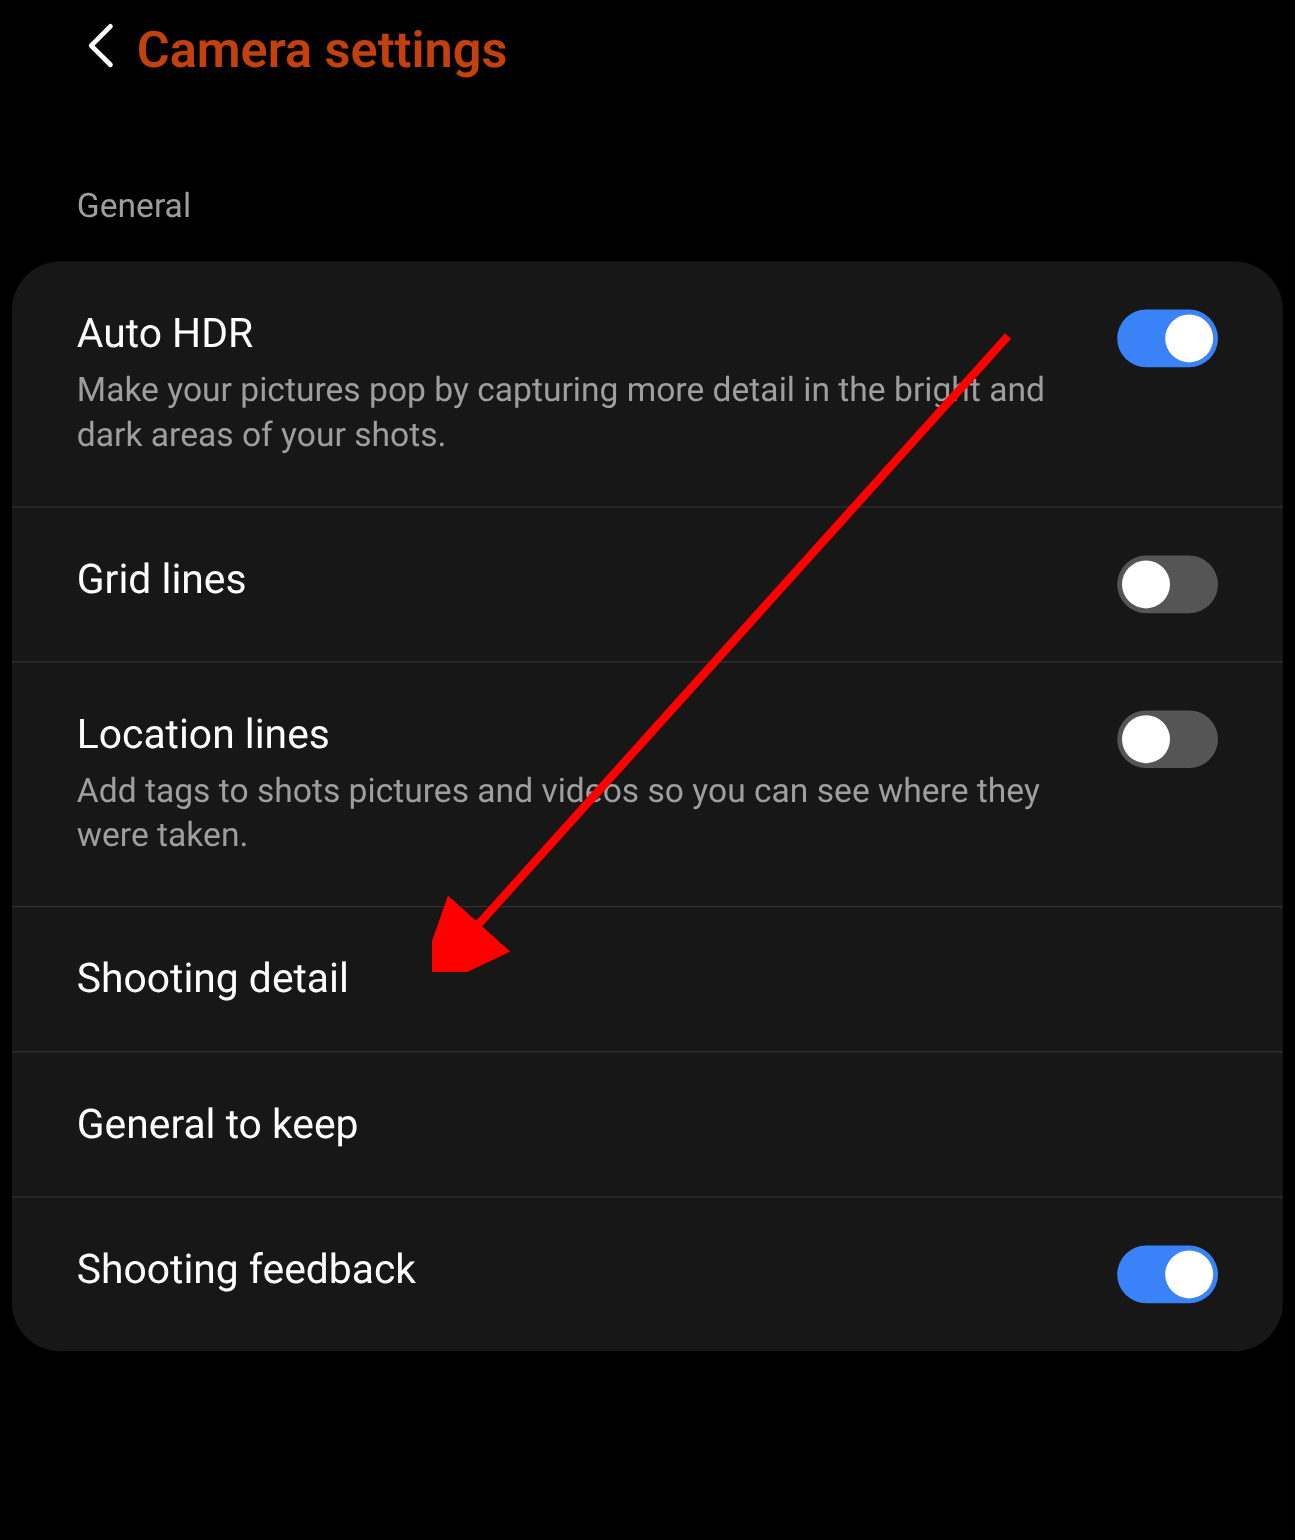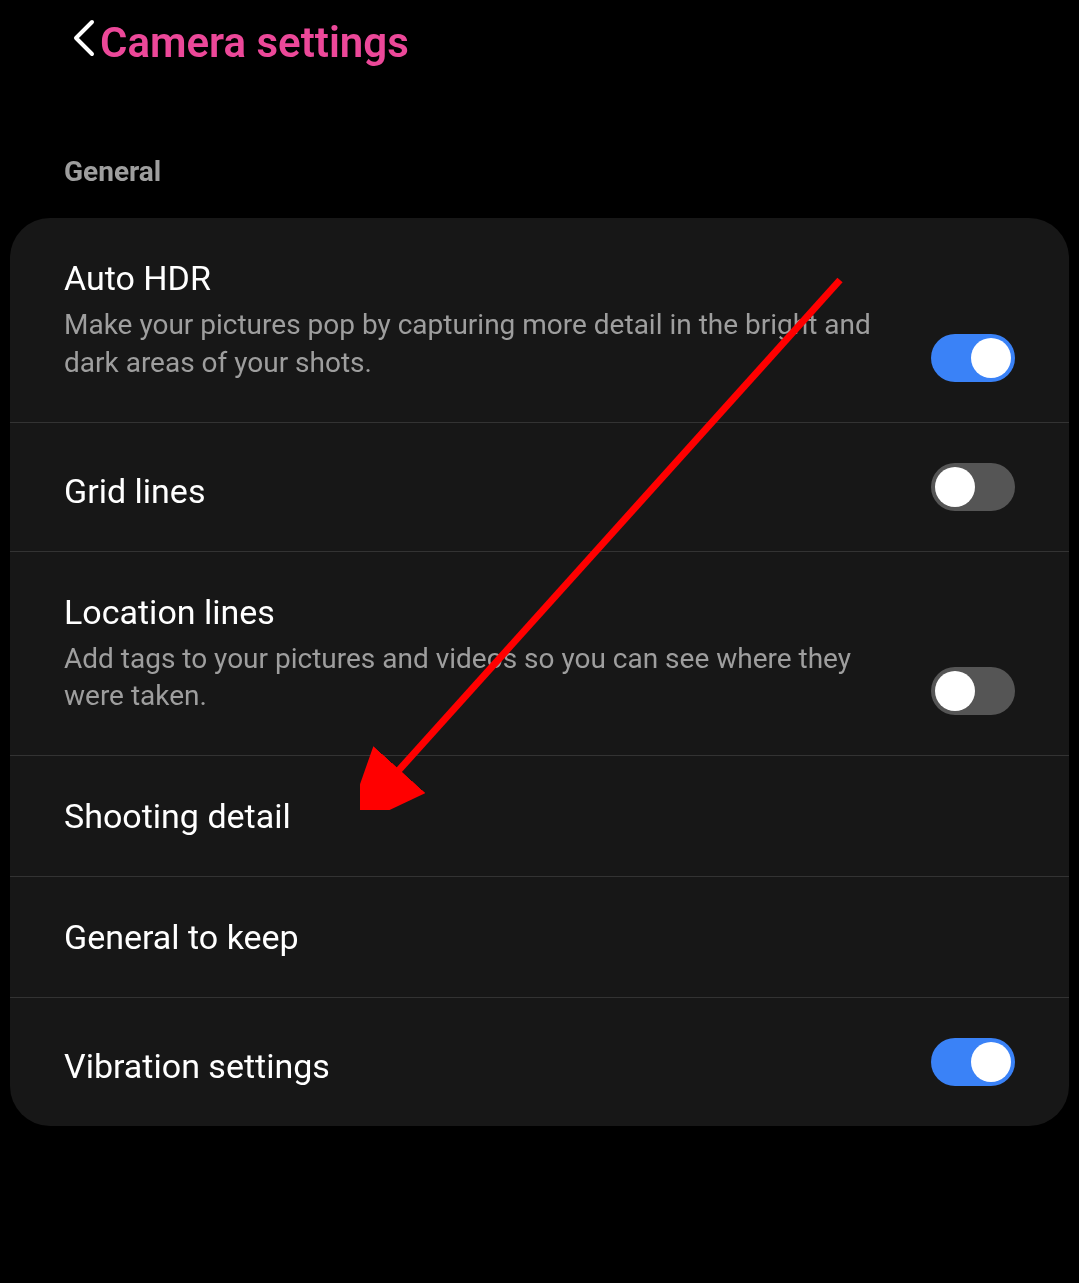--- a/index.html
+++ b/index.html
@@ -30,40 +30,40 @@
       display: flex;
       align-items: center;
       justify-content: center;
       cursor: pointer;
     }
     .back-icon svg {
       width: 28px;
       height: 38px;
     }
     .page-title {
-      color: #ec4899;
+      color: #c2410c;
       font-size: 42px;
       font-weight: 600;
-      margin-left: 40px;
+      margin-left: 54px;
     }
     .section-label {
       color: #9e9e9e;
       font-size: 28px;
-      font-weight: 700;
+      font-weight: 400;
       padding: 70px 0 20px 64px;
     }
     .settings-card {
       background: #171717;
       border-radius: 40px;
       margin: 10px 10px 0 10px;
       padding: 0;
     }
     .setting-row {
       display: flex;
-      align-items: flex-end;
+      align-items: flex-start;
       justify-content: space-between;
       padding: 40px 54px;
       border-bottom: 1px solid #333333;
       cursor: pointer;
     }
     .setting-row:last-child {
       border-bottom: none;
     }
     .setting-text {
       flex: 1;
@@ -150,42 +150,42 @@
       <div class="setting-title no-desc">Grid lines</div>
     </div>
     <div class="toggle off">
       <div class="toggle-knob"></div>
     </div>
   </div>
 
   <div class="setting-row">
     <div class="setting-text">
       <div class="setting-title">Location lines</div>
-      <div class="setting-desc">Add tags to your pictures and videos so you can see where they were taken.</div>
+      <div class="setting-desc">Add tags to shots pictures and videos so you can see where they were taken.</div>
     </div>
     <div class="toggle off">
       <div class="toggle-knob"></div>
     </div>
   </div>
 
   <div class="setting-row">
     <div class="setting-text">
       <div class="setting-title no-desc">Shooting detail</div>
     </div>
   </div>
 
   <div class="setting-row">
     <div class="setting-text">
       <div class="setting-title no-desc">General to keep</div>
     </div>
   </div>
 
   <div class="setting-row">
     <div class="setting-text">
-      <div class="setting-title no-desc">Vibration settings</div>
+      <div class="setting-title no-desc">Shooting feedback</div>
     </div>
     <div class="toggle on">
       <div class="toggle-knob"></div>
     </div>
   </div>
 
 </div>
 
 <svg class="annotation-arrow" style="left:360px; top:270px; width:490px; height:540px;">
   <defs>

